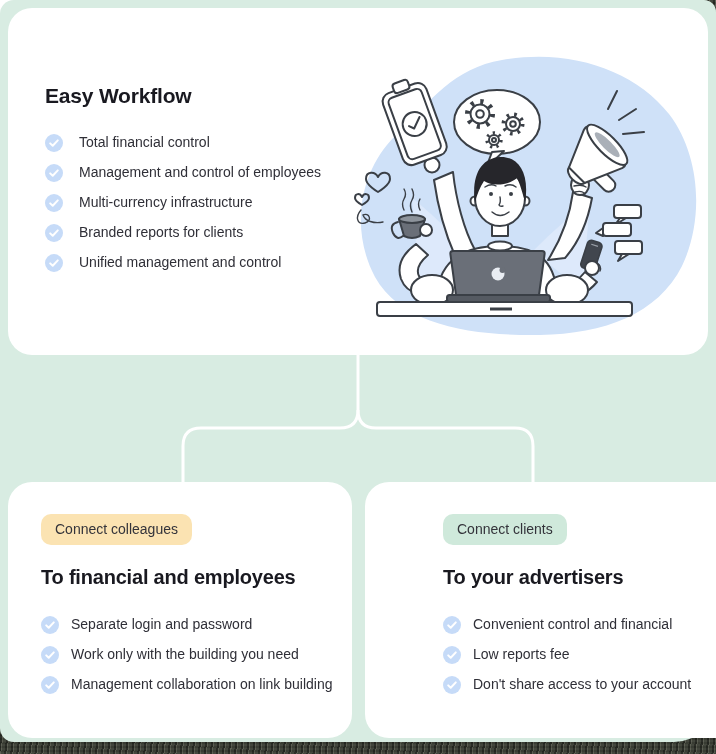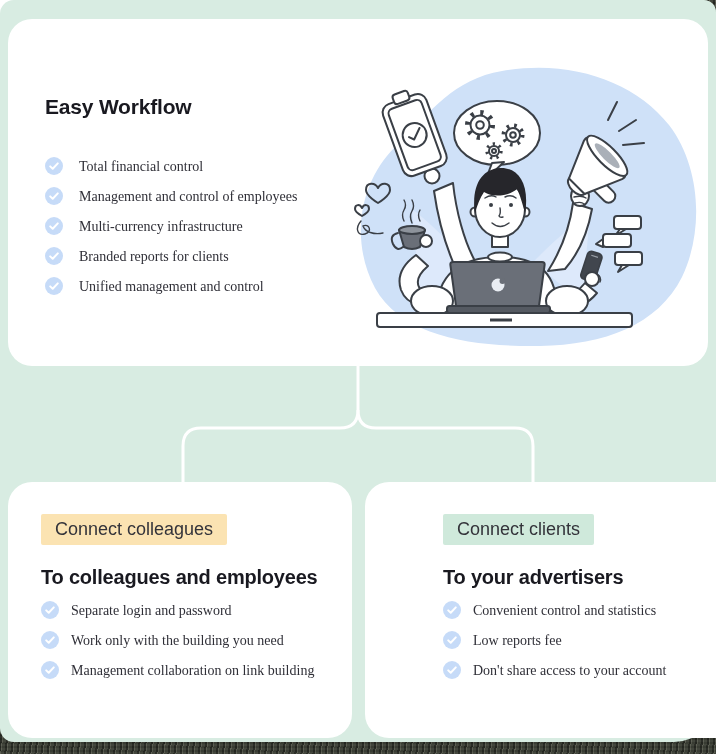--- a/index.html
+++ b/index.html
@@ -11,47 +11,47 @@
       repeating-linear-gradient(0deg, #4a4d44 0 2px, #383b33 2px 4px),
       #41443c;
   }
   .corner-white{position:absolute;top:0;left:0;width:48px;height:48px;background:#ffffff;}
   .mint{
     position:absolute;top:0;left:0;width:716px;height:742px;
     background:var(--page-bg);
     border-radius:14px 12px 42px 14px;
   }
   .card{position:absolute;background:var(--card-bg);border-radius:24px;}
-  .card-top{left:8px;top:19px;width:700px;height:347px;}
+  .card-top{left:8px;top:8px;width:700px;height:347px;}
   .card-left{left:8px;top:482px;width:344px;height:256px;}
   .card-right{left:365px;top:482px;width:343px;height:256px;padding-left:45px;}
 
   .wf-title{
     position:absolute;left:37px;top:76px;margin:0;
     font-size:21px;font-weight:700;letter-spacing:-.2px;color:var(--heading-color);
   }
   .checklist{list-style:none;margin:0;padding:0;}
   .card-top .checklist{position:absolute;left:37px;top:126px;}
-  .row{display:flex;align-items:flex-end;height:30px;gap:16px;font-family:Liberation Serif, serif;}
+  .row{display:flex;align-items:flex-start;height:30px;gap:16px;}
   .card-bottom .row{gap:12px;}
   .row-text{font-size:14px;color:var(--text-color);}
   .check{width:18px;height:18px;flex:0 0 18px;}
   .check svg{display:block;}
   .c-bg{fill:var(--check-circle);}
   .c-mark{fill:none;stroke:var(--check-mark);stroke-width:2;stroke-linecap:round;stroke-linejoin:round;}
 
   .card-bottom .inner{padding:32px 0 0 33px;}
   .badge{
-    display:inline-block;font-size:18px;line-height:13px;
-    padding:9px 14px;border-radius:2px;color:var(--badge-text);
+    display:inline-block;font-size:14px;line-height:13px;
+    padding:9px 14px;border-radius:10px;color:var(--badge-text);
   }
   .badge-colleagues{background:var(--badge-colleagues-bg);}
   .badge-clients{background:var(--badge-clients-bg);}
   .bottom-title{margin:21px 0 0 0;font-size:20px;font-weight:700;letter-spacing:-.2px;color:var(--heading-color);}
-  .card-bottom .checklist{}
+  .card-bottom .checklist{margin-top:27px;}
 
   .connector{position:absolute;left:0;top:355px;}
   .connector path{stroke:var(--connector);stroke-width:3;fill:none;}
 
   
   .illu{position:absolute;right:6px;top:44px;}
   .illu .ink{stroke:var(--illustration-ink);stroke-width:2;stroke-linecap:round;stroke-linejoin:round;fill:none;}
   .illu .thin{stroke-width:1.4;}
   .illu .fw{fill:#ffffff;}
   .illu .fblob{fill:var(--illustration-blob);}
@@ -243,21 +243,21 @@
 
   <svg class="connector" width="716" height="127" viewBox="0 0 716 127">
     <path d="M358 0 V55"></path>
     <path d="M358 55 Q358 73 340 73 H201 Q183 73 183 91 V127"></path>
     <path d="M358 55 Q358 73 376 73 H515 Q533 73 533 91 V127"></path>
   </svg>
 
   <div class="card card-left card-bottom">
     <div class="inner">
       <span class="badge badge-colleagues">Connect colleagues</span>
-      <h2 class="bottom-title">To colleagues and employees</h2>
+      <h2 class="bottom-title">To financial and employees</h2>
       <ul class="checklist">
 
           <li class="row">
             <span class="check">
               <svg width="18" height="18" viewBox="0 0 18 18">
                 <circle class="c-bg" cx="9" cy="9" r="9"></circle>
                 <path class="c-mark" d="M5.2 9.4 L7.7 11.8 L12.8 6.4"></path>
               </svg>
             </span>
             <span class="row-text">Separate login and password</span>
@@ -292,21 +292,21 @@
       <h2 class="bottom-title">To your advertisers</h2>
       <ul class="checklist">
 
           <li class="row">
             <span class="check">
               <svg width="18" height="18" viewBox="0 0 18 18">
                 <circle class="c-bg" cx="9" cy="9" r="9"></circle>
                 <path class="c-mark" d="M5.2 9.4 L7.7 11.8 L12.8 6.4"></path>
               </svg>
             </span>
-            <span class="row-text">Convenient control and statistics</span>
+            <span class="row-text">Convenient control and financial</span>
           </li>
 
           <li class="row">
             <span class="check">
               <svg width="18" height="18" viewBox="0 0 18 18">
                 <circle class="c-bg" cx="9" cy="9" r="9"></circle>
                 <path class="c-mark" d="M5.2 9.4 L7.7 11.8 L12.8 6.4"></path>
               </svg>
             </span>
             <span class="row-text">Low reports fee</span>

